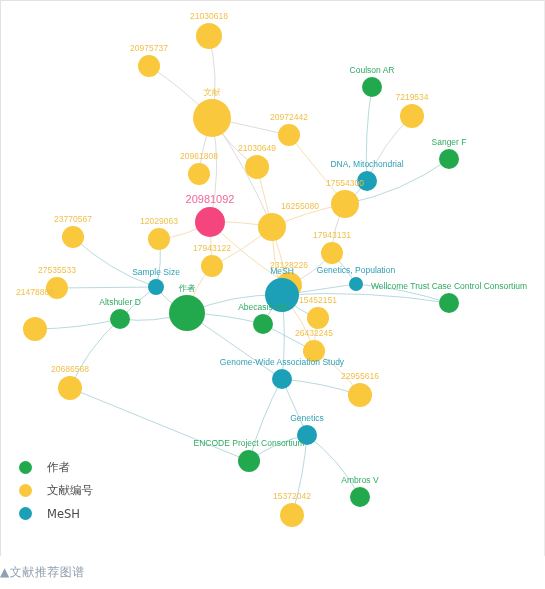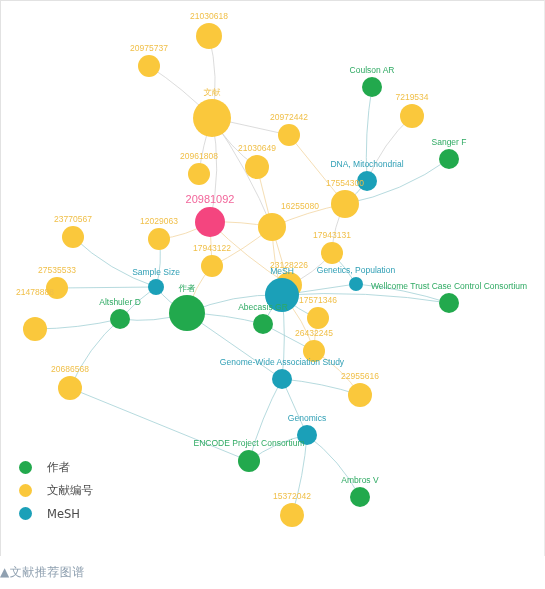--- a/index.html
+++ b/index.html
@@ -178,26 +178,26 @@
         <div class="nlabel pmid" style="left: 56px; top: 274px;">27535533</div>
         <div class="nlabel mesh" style="left: 155px; top: 276px;">Sample Size</div>
         <div class="nlabel pmid" style="left: 288px; top: 269px;">23128226</div>
         <div class="nlabel mesh" style="left: 355px; top: 274px;">Genetics, Population</div>
         <div class="nlabel author" style="left: 448px; top: 290px;">Wellcome Trust Case Control Consortium</div>
         <div class="nlabel pmid" style="left: 34px; top: 296px;">21478888</div>
         <div class="nlabel author" style="left: 119px; top: 306px;">Altshuler D</div>
         <div class="nlabel author" style="left: 186px; top: 292px;">作者</div>
         <div class="nlabel mesh" style="left: 281px; top: 275px;">MeSH</div>
         <div class="nlabel author" style="left: 262px; top: 311px;">Abecasis GR</div>
-        <div class="nlabel pmid" style="left: 317px; top: 304px;">17571346</div>
+        <div class="nlabel pmid" style="left: 317px; top: 304px;">15452151</div>
         <div class="nlabel pmid" style="left: 313px; top: 337px;">26432245</div>
         <div class="nlabel pmid" style="left: 69px; top: 373px;">20686568</div>
         <div class="nlabel mesh" style="left: 281px; top: 366px;">Genome-Wide Association Study</div>
         <div class="nlabel pmid" style="left: 359px; top: 380px;">22955616</div>
-        <div class="nlabel mesh" style="left: 306px; top: 422px;">Genomics</div>
+        <div class="nlabel mesh" style="left: 306px; top: 422px;">Genetics</div>
         <div class="nlabel author" style="left: 248px; top: 447px;">ENCODE Project Consortium</div>
         <div class="nlabel author" style="left: 359px; top: 484px;">Ambros V</div>
         <div class="nlabel pmid" style="left: 291px; top: 500px;">15372042</div>
       </div>
 
     <div id="legend">
         <div class="legend-row">
           <span class="legend-dot" style="background: rgb(34, 169, 77);"></span>
           <span class="legend-text">作者</span>
         </div>

